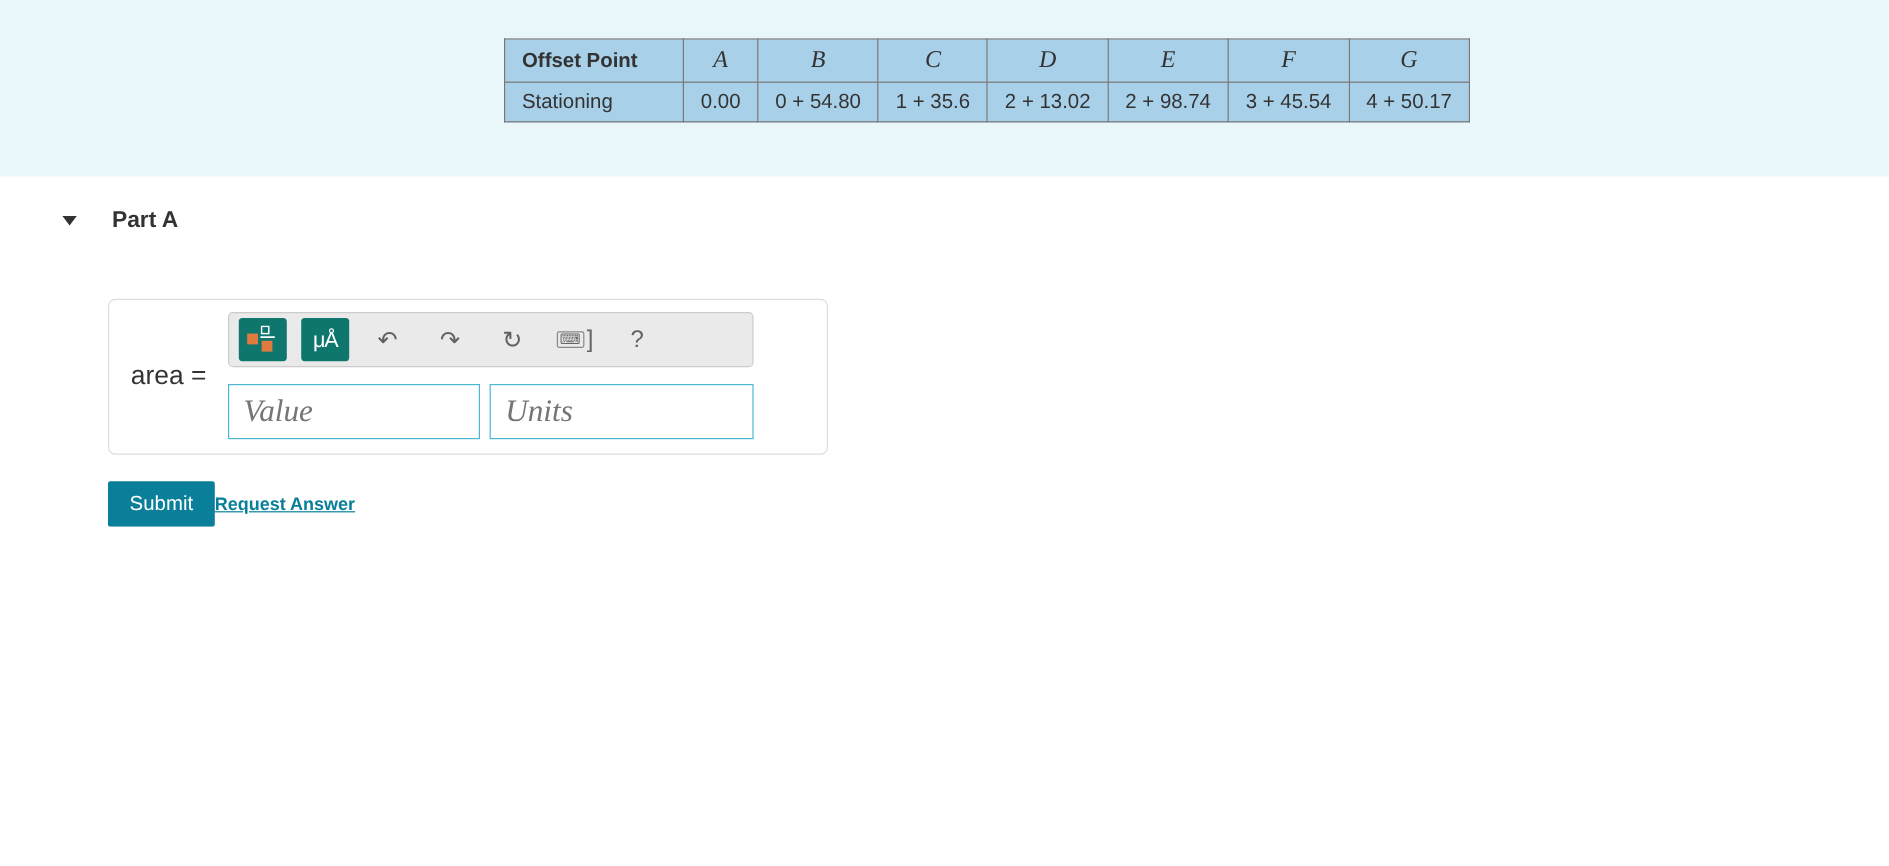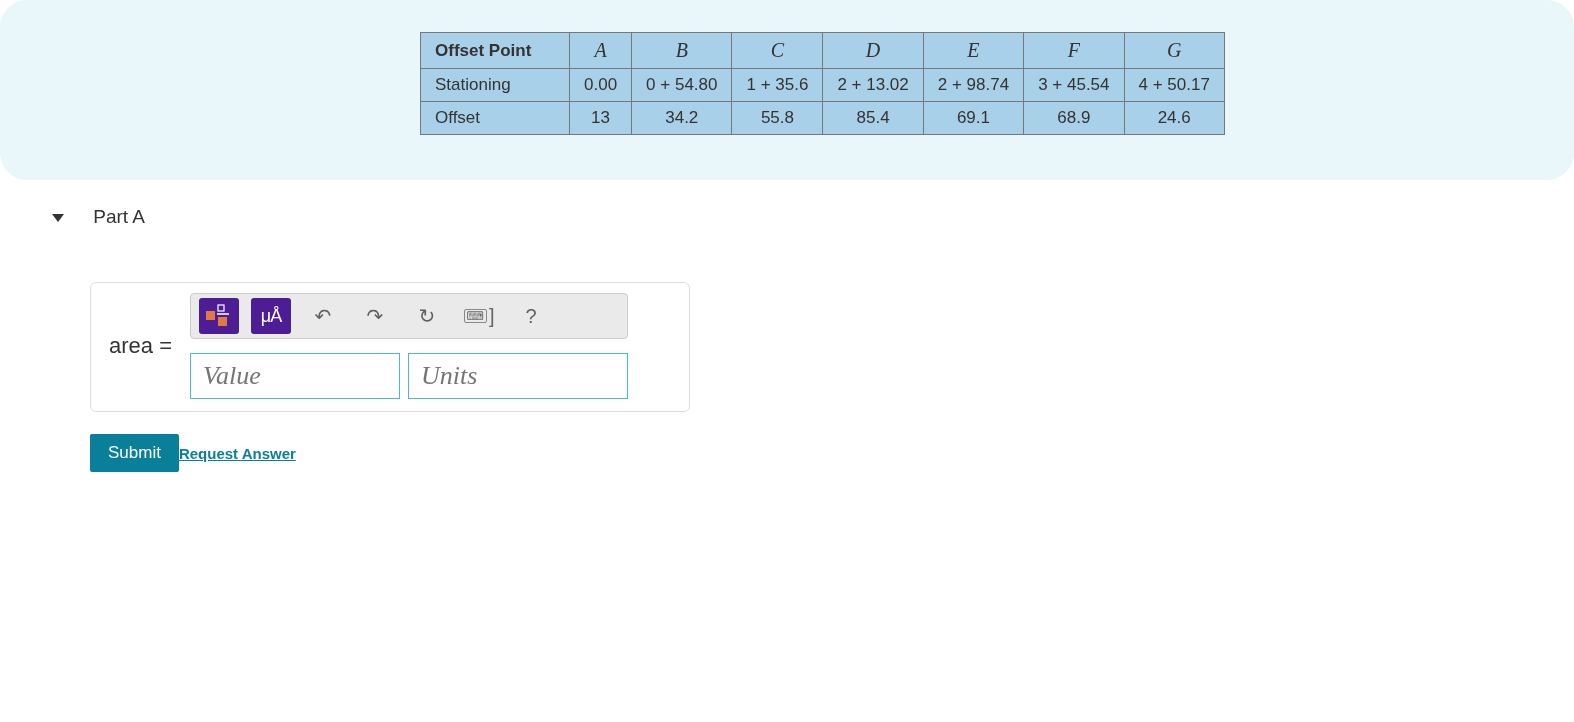--- a/index.html
+++ b/index.html
@@ -1,36 +1,36 @@
 <!DOCTYPE html>
 <html><head>
 <meta charset="utf-8">
 <style>
   html,body{margin:0;padding:0;font-family:"Helvetica Neue",Arial,sans-serif;font-size:17px;color:#333;}
   body{width:1574px;}
   
-  .info-band{background:#e9f6fa;padding:32px 20px 45px 20px;border-radius:27px;}
+  .info-band{background:#e9f6fa;padding:32px 20px 45px 20px;}
   .data-table{border-collapse:collapse;margin-left:400px;}
   .data-table th,.data-table td{border:1px solid #777;padding:6px 14px;text-align:center;background:#a8d0e8;}
   .data-table .rowlabel{text-align:left;font-weight:400;min-width:120px;}
   .data-table .rowlabel.hdr{font-weight:700;}
   .data-table .ital{font-family:"Times New Roman",Georgia,serif;font-style:italic;font-size:20px;}
   
   .part-hdr{padding:26px 40px 10px 52px;font-size:19px;}
   .part-hdr .tri{display:inline-block;width:0;height:0;border-left:6px solid transparent;border-right:6px solid transparent;border-top:8px solid #333;margin-right:24px;vertical-align:1px;}
-  .part-hdr b{font-weight:400;}
+  .part-hdr b{font-weight:700;}
   .prompt-block{padding:40px 40px 0 90px;font-size:18px;line-height:1.5;}
   .prompt-block .mathline{font-family:"Times New Roman",Georgia,serif;font-style:italic;}
   .prompt-block p{margin:0 0 22px 0;}
   .prompt-block p.bold{font-weight:700;}
   
   .answer-box{width:600px;border:1px solid #ddd;border-radius:6px;margin:4px 0 0 90px;padding:10px 10px 12px 18px;box-sizing:border-box;display:flex;align-items:center;gap:18px;}
   .toolbar{background:#eaeaea;border:1px solid #ccc;border-radius:4px;padding:4px 8px;display:flex;align-items:center;gap:12px;}
   .tool-btn{width:40px;height:36px;display:flex;align-items:center;justify-content:center;border-radius:3px;cursor:pointer;}
-  .tool-btn.dark{background:#4c1d95;color:#fff;}
+  .tool-btn.dark{background:#0f766e;color:#fff;}
   .tool-btn.dark.rectset{font-size:0;}
   .rectset svg{display:block;}
   .tool-btn.plain{color:#5f6263;font-size:20px;}
   .mu-a{font-size:18px;letter-spacing:-1px;}
   .kbd-ico{font-size:12px;border:1px solid #888;border-radius:2px;padding:0 2px;line-height:1;color:#666;}
   .ans-label{font-size:22px;color:#333;}
   .value-in,.units-in{border:1px solid #4cb8cf;height:46px;font-family:"Times New Roman",Georgia,serif;font-style:italic;font-size:26px;color:#7f1d1d;padding:0 12px;box-sizing:border-box;outline:none;}
   .value-in{width:210px;}
   .units-in{width:220px;}
   .value-in:not(:placeholder-shown),.units-in:not(:placeholder-shown){color:#333;font-style:normal;}
@@ -60,30 +60,20 @@
     </tr>
     <tr>
       <td class="rowlabel">Stationing</td>
       <td>0.00</td>
       <td>0 + 54.80</td>
       <td>1 + 35.6</td>
       <td>2 + 13.02</td>
       <td>2 + 98.74</td>
       <td>3 + 45.54</td>
       <td>4 + 50.17</td>
-    </tr>
-    <tr>
-      <td class="rowlabel">Offset</td>
-      <td>13</td>
-      <td>34.2</td>
-      <td>55.8</td>
-      <td>85.4</td>
-      <td>69.1</td>
-      <td>68.9</td>
-      <td>24.6</td>
     </tr>
   </tbody>
     </table>
 </div>
 
 <div class="part-hdr">
   <span class="tri"></span>
   <b>Part A</b>
 </div>
 

